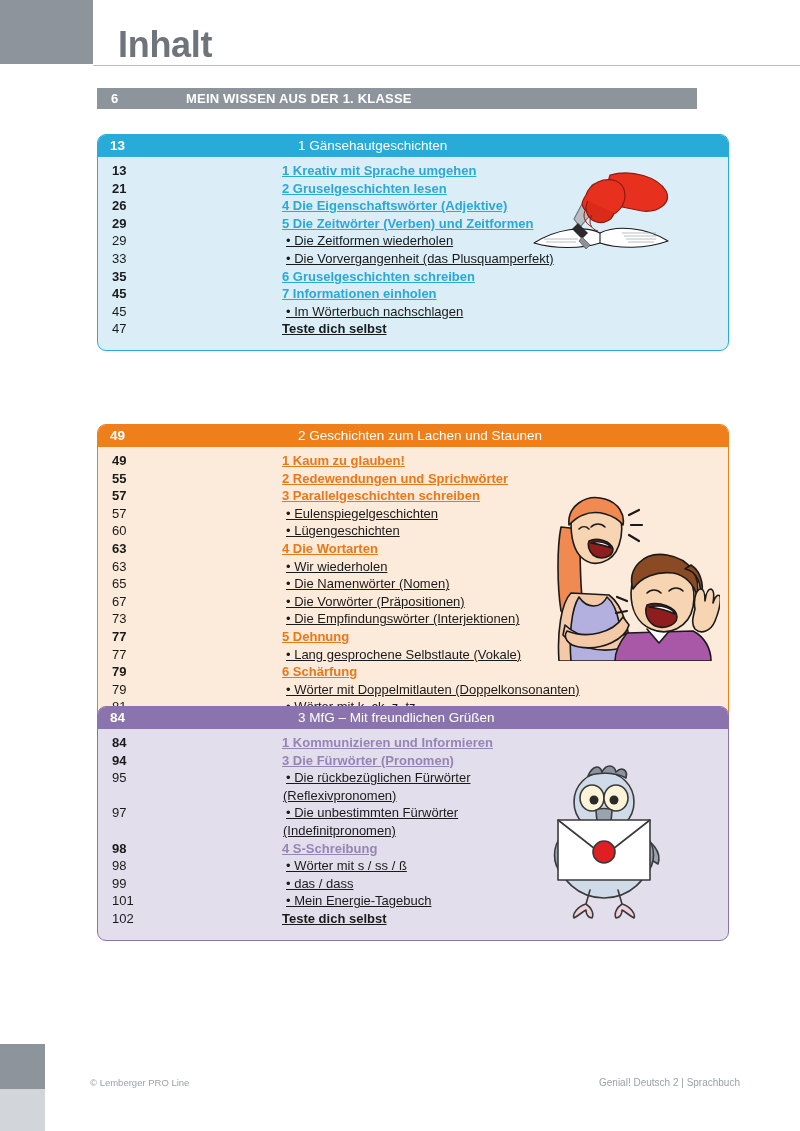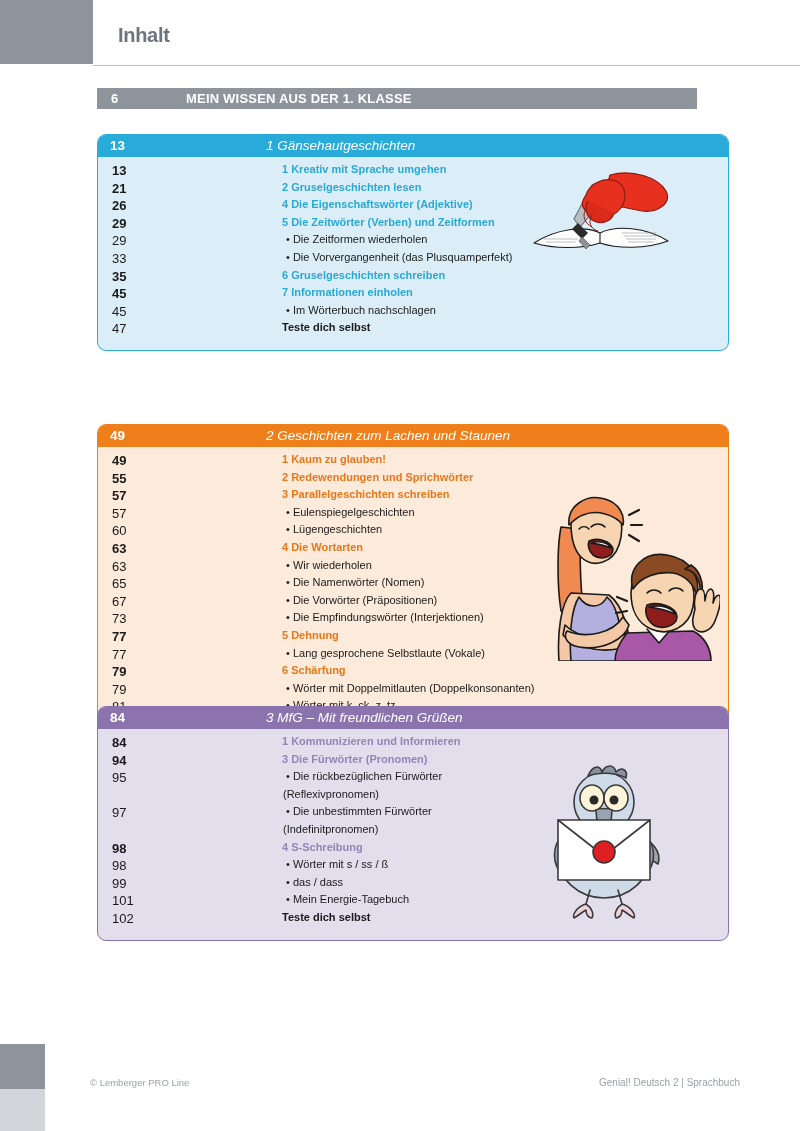--- a/index.html
+++ b/index.html
@@ -16,21 +16,21 @@
   
   .corner-block {
     position: absolute;
     left: 0; top: 0;
     width: 93px; height: 64px;
     background: #8e949c;
   }
   .page-title {
     position: absolute;
     left: 118px; top: 24px;
-    font-size: 20px;
+    font-size: 36px;
     font-weight: bold;
     color: #6e747c;
     letter-spacing: -0.3px;
     text-align: right;
   }
   .title-rule {
     position: absolute;
     left: 93px; top: 65px;
     width: 707px; height: 1px;
     background: #b9bdc2;
@@ -73,24 +73,23 @@
     color: #ffffff;
   }
   .chapter-head .ch-page {
     position: absolute;
     left: 12px; top: 3px;
     font-size: 13.5px;
     font-weight: bold;
   }
   .chapter-head .ch-title {
     position: absolute;
-    left: 168px; top: 3px;
+    left: 200px; top: 3px;
     font-size: 13.5px;
     font-weight: normal;
-    font-style: italic;
   }
   .chapter-body {
     position: relative;
     padding: 6px 0 11px 0;
   }
 
   .row {
     position: relative;
     height: 17.6px;
     font-size: 13px;
@@ -98,21 +97,22 @@
   .row .pg {
     position: absolute;
     left: 14px; top: 0;
     width: 40px;
     color: #1a1a1a;
     font-size: 13px;
   }
   .row .tx {
     position: absolute;
     left: 184px; top: 0;
-    font-size: 11px;
+    font-size: 13px;
+    text-decoration: underline;
   }
   .row.sub .tx { left: 188px; }
   .row.cont .tx { left: 185px; }
 
   .lvl1 { font-weight: bold; }
   .sub  .tx { color: #1a1a1a; font-weight: normal; }
   .cont .tx { color: #1a1a1a; font-weight: normal; }
   .test .tx { color: #1a1a1a; font-weight: bold; }
 
   

